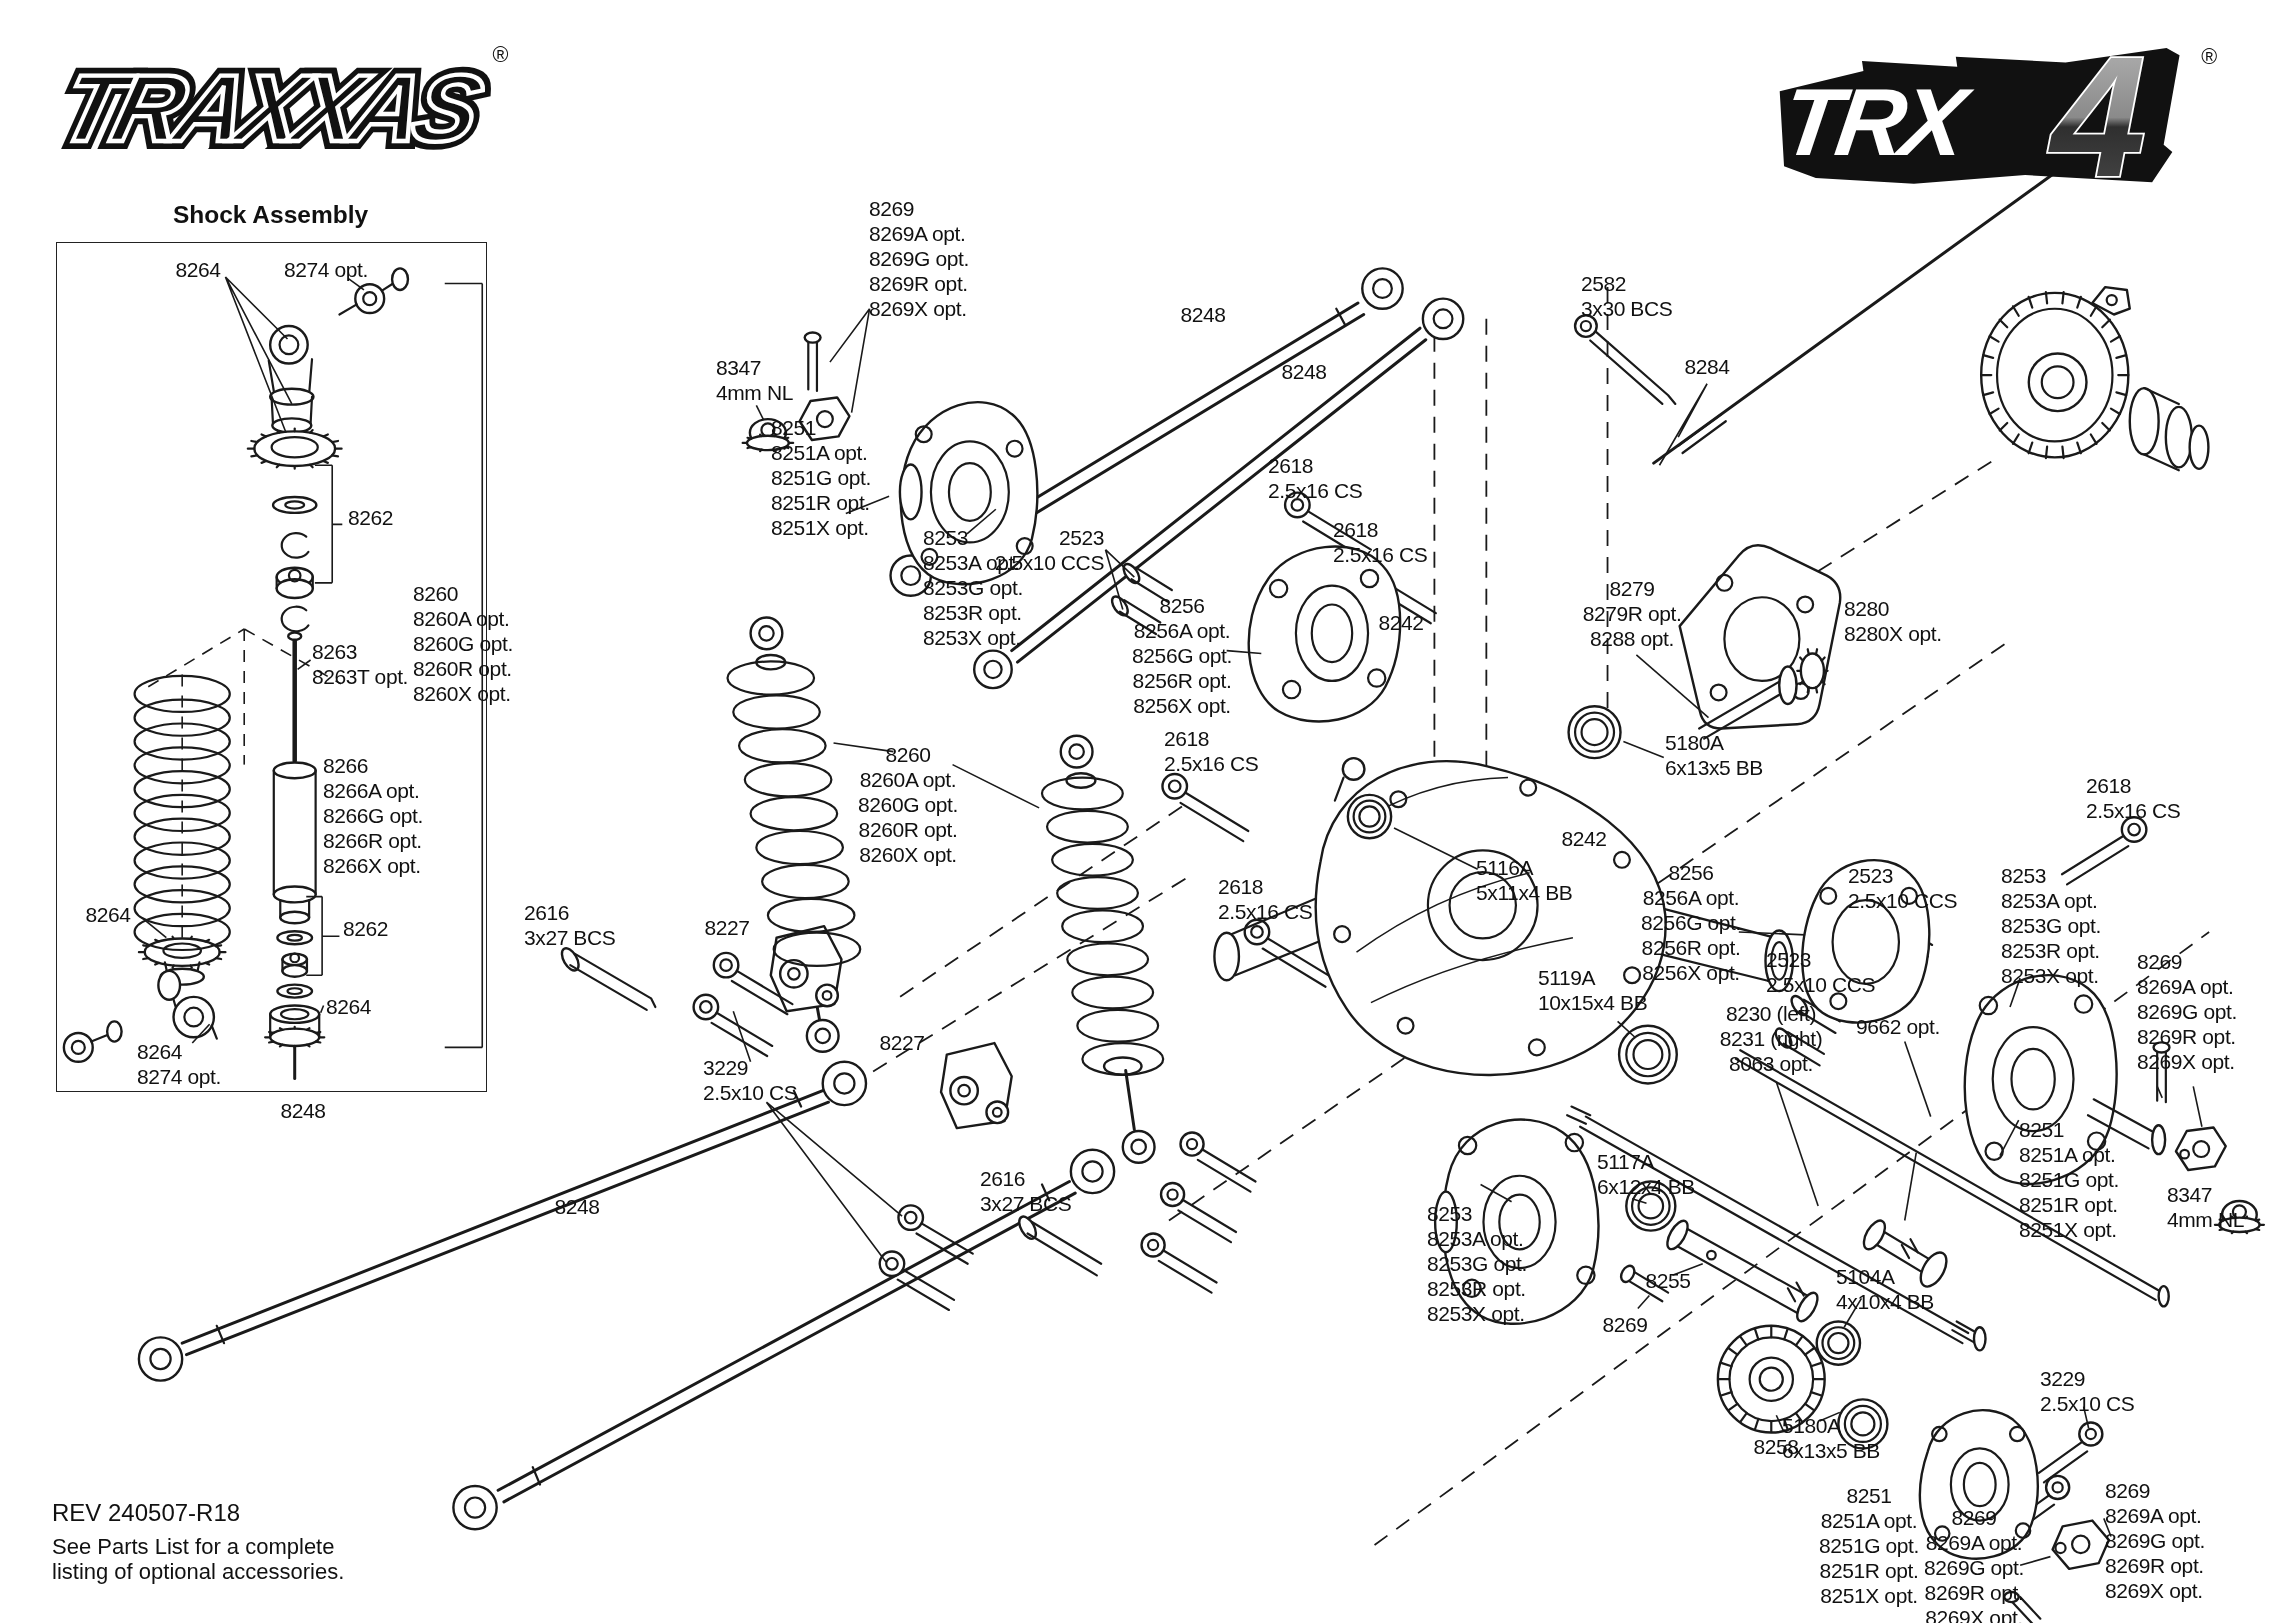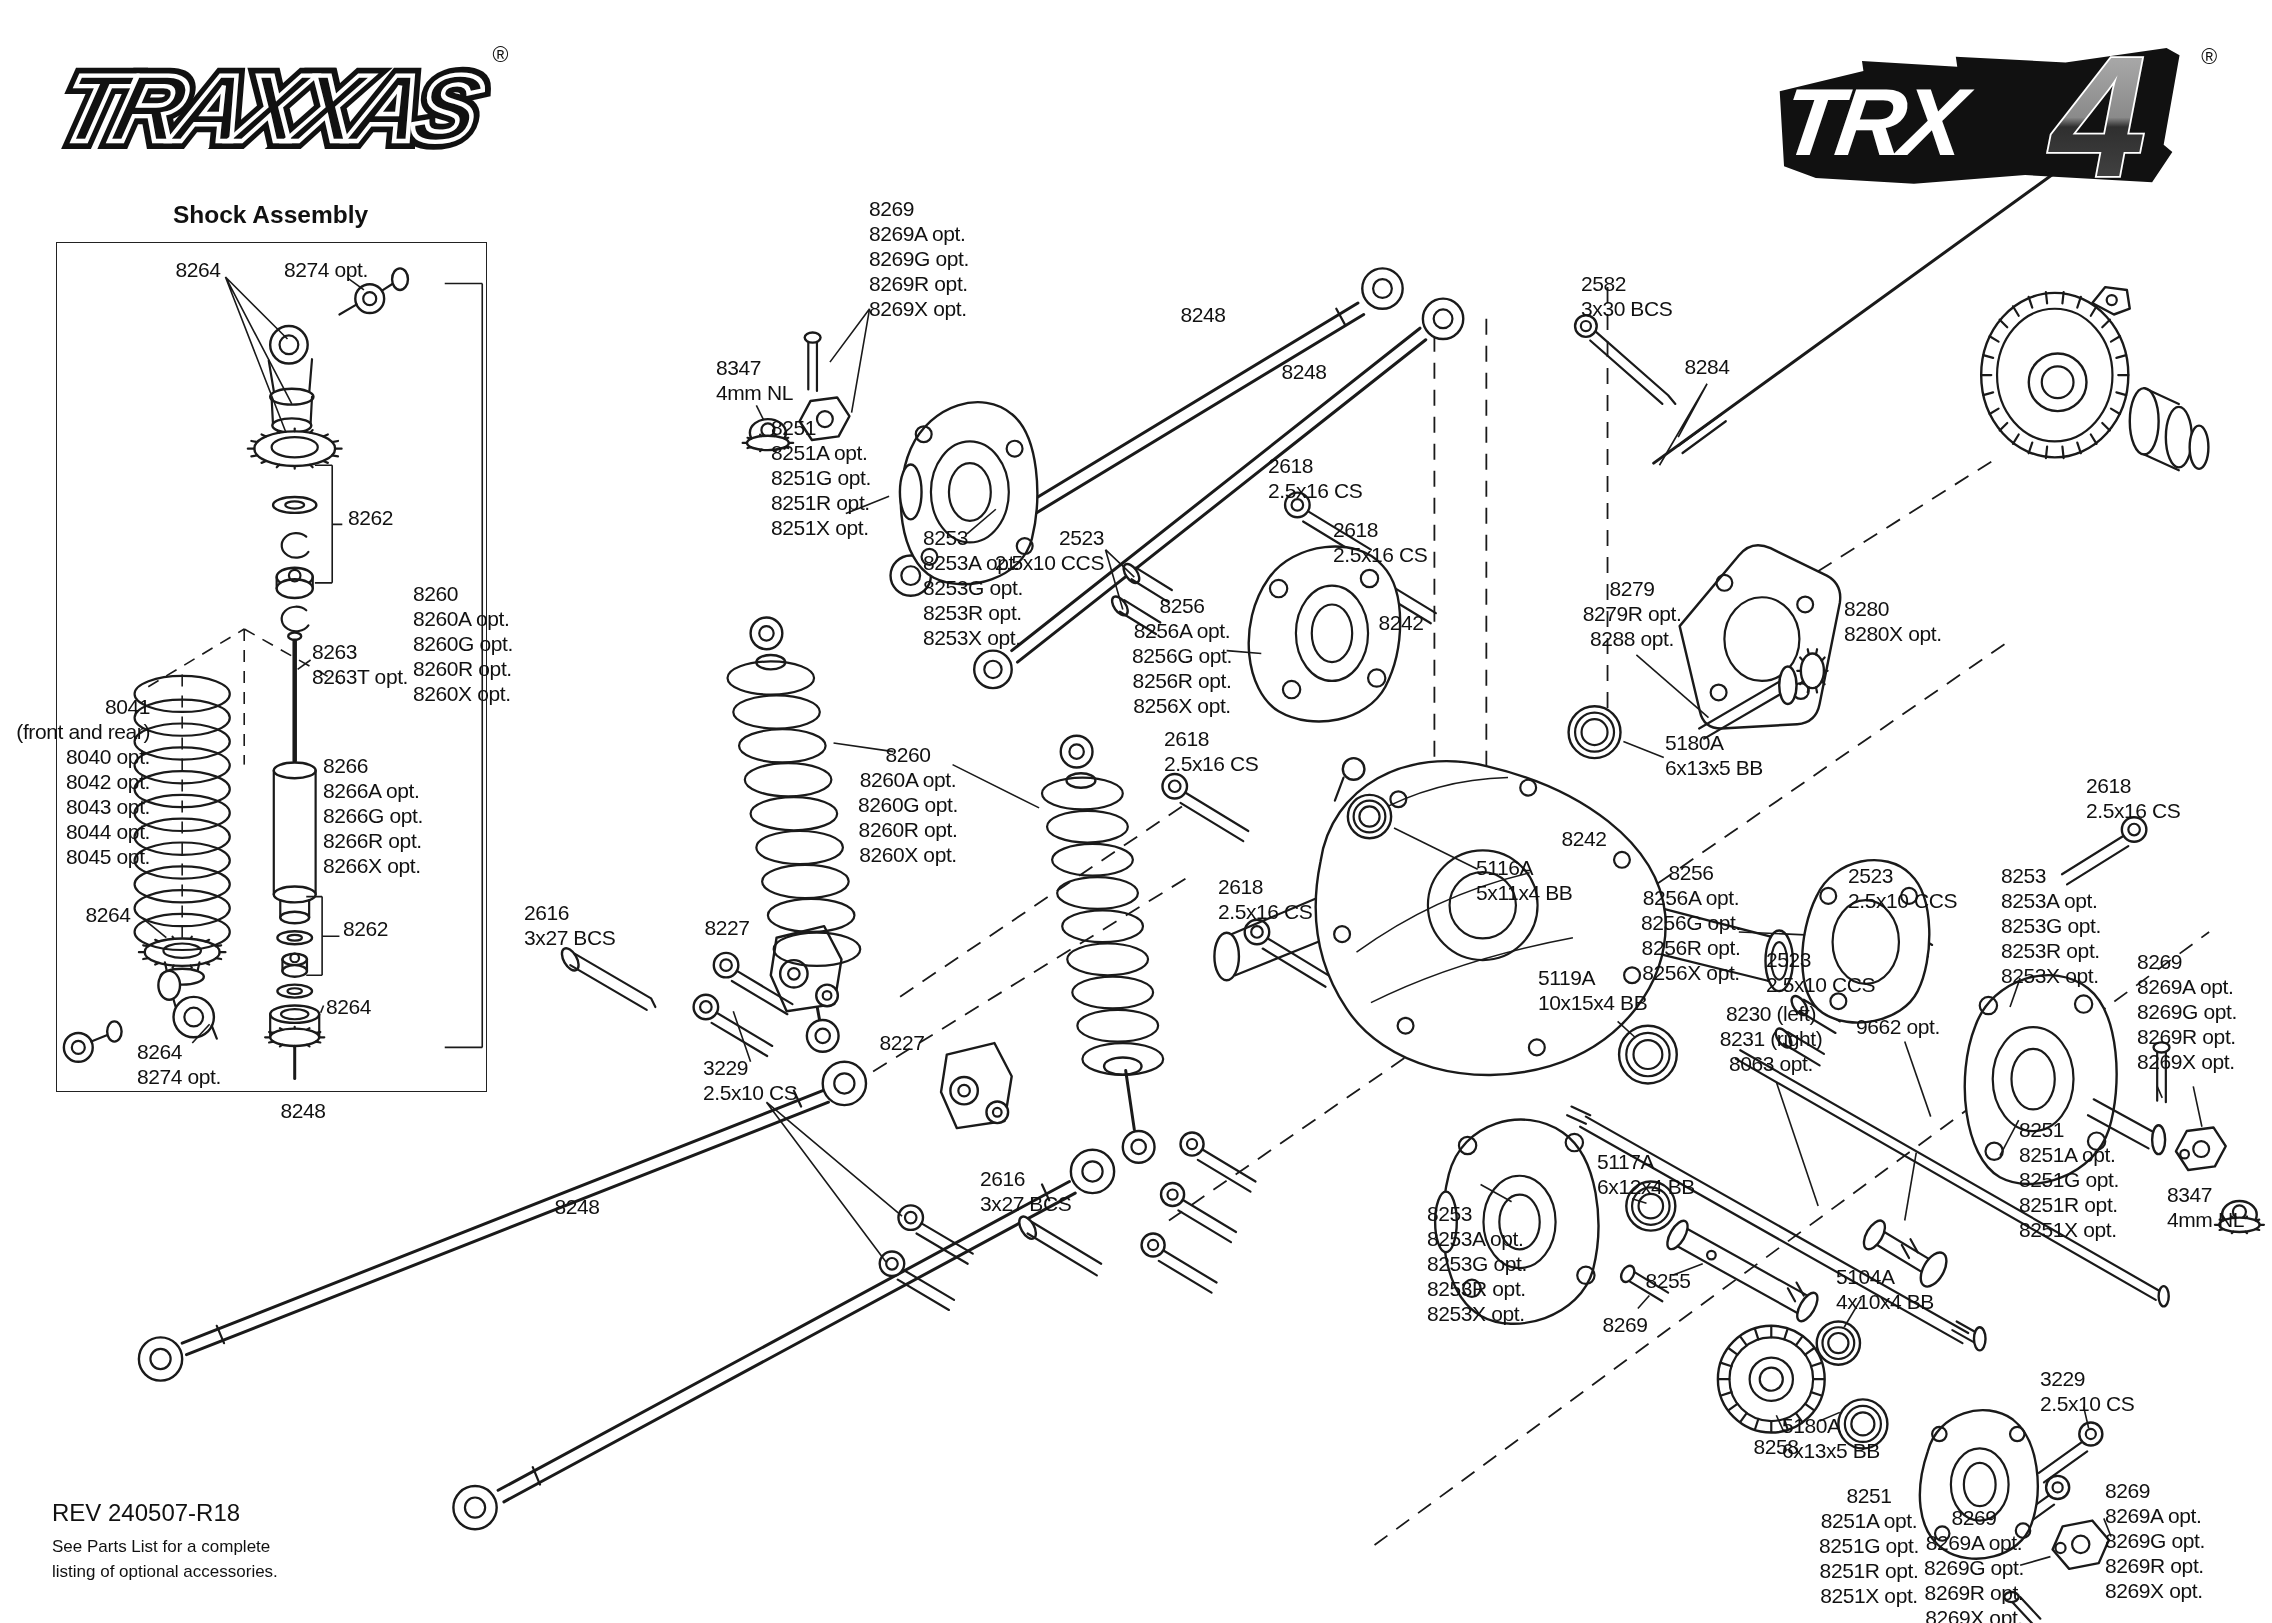--- a/index.html
+++ b/index.html
@@ -23,21 +23,21 @@
   .plabel.r{transform:translateX(-100%);text-align:right;}
   #shock-box{position:absolute;left:56px;top:242px;width:429px;height:848px;
              border:1.8px solid #222;z-index:0;}
   #shock-title{position:absolute;left:56px;top:201px;width:429px;text-align:center;
                font-size:24.5px;font-weight:bold;z-index:3;}
   #brand-logo{position:absolute;left:38px;top:21.6px;z-index:3;}
   #model-logo{position:absolute;left:1771px;top:35px;z-index:3;}
   #page-title{position:absolute;left:1807px;top:193px;width:415px;text-align:right;
               font-size:48px;font-weight:bold;letter-spacing:-0.7px;z-index:3;}
   #footer-rev{position:absolute;left:52px;top:1499px;font-size:24px;z-index:3;text-align:center;}
-  #footer-note{position:absolute;left:52px;top:1535px;font-size:17px;line-height:24.5px;
+  #footer-note{position:absolute;left:52px;top:1535px;font-size:22px;line-height:24.5px;
                white-space:pre-line;z-index:3;}
   #footer-disclaimer{position:absolute;left:635px;top:1518px;width:851px;text-align:center;
                font-size:19px;line-height:24px;white-space:pre-line;z-index:3;}
 </style>
 </head>
 <body>
 
 <div id="page">
 
   <div id="brand-logo">
@@ -631,27 +631,20 @@
       <div class="plabel c" style="left: 198px; top: 257px;">8264</div>
       <div class="plabel c" style="left: 326px; top: 257px;">8274 opt.</div>
       <div class="plabel " style="left: 348px; top: 505px;">8262</div>
       <div class="plabel " style="left: 413px; top: 581px;">8260
 8260A opt.
 8260G opt.
 8260R opt.
 8260X opt.</div>
       <div class="plabel " style="left: 312px; top: 639px;">8263
 8263T opt.</div>
-      <div class="plabel r" style="left: 150px; top: 694px;">8041
-(front and rear)
-8040 opt.
-8042 opt.
-8043 opt.
-8044 opt.
-8045 opt.</div>
       <div class="plabel " style="left: 323px; top: 753px;">8266
 8266A opt.
 8266G opt.
 8266R opt.
 8266X opt.</div>
       <div class="plabel c" style="left: 108px; top: 902px;">8264</div>
       <div class="plabel " style="left: 343px; top: 916px;">8262</div>
       <div class="plabel " style="left: 326px; top: 994px;">8264</div>
       <div class="plabel " style="left: 137px; top: 1039px;">8264
 8274 opt.</div>

